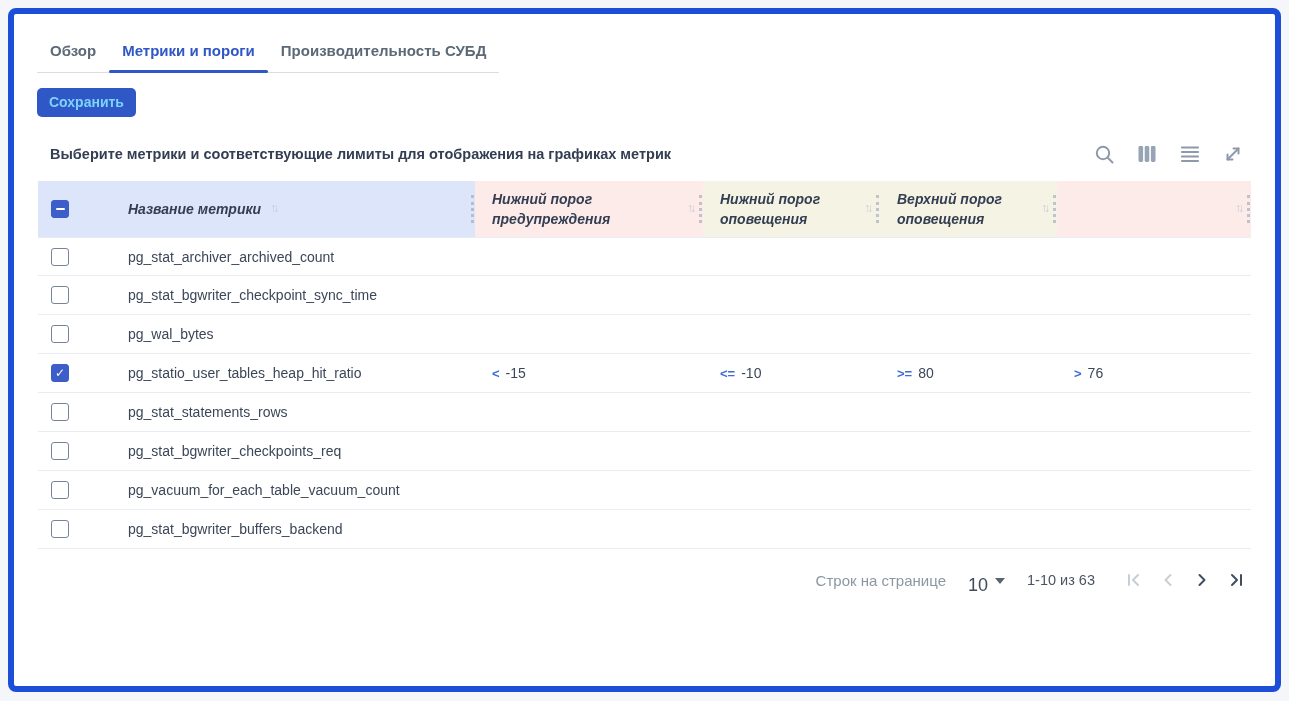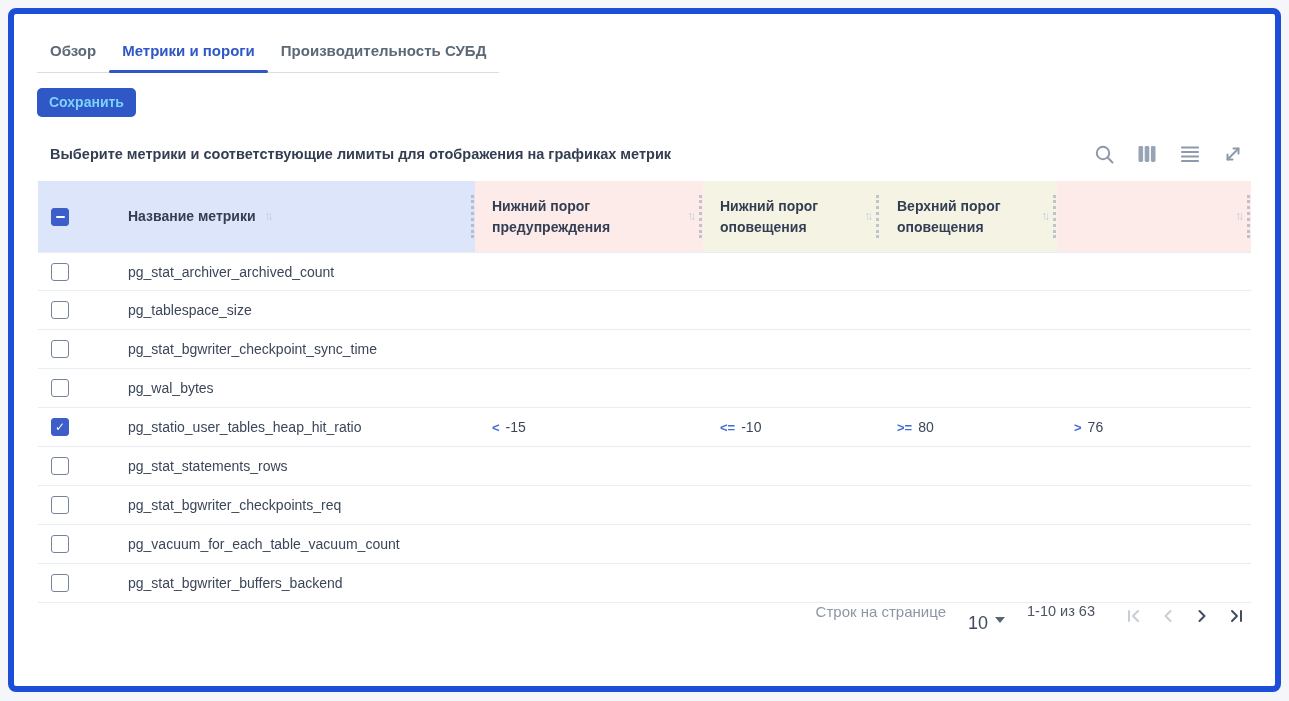--- a/index.html
+++ b/index.html
@@ -74,21 +74,21 @@
     width: 24px; height: 24px;
     display: flex; align-items: center; justify-content: center;
     cursor: pointer;
   }
   
   .table { margin: 0 24px; }
   .grid-row {
     display: grid;
     grid-template-columns: 73px 364px 228px 177px 177px 1fr;
   }
-  .thead { height: 71px; }
+  .thead { height: 56px; font-style: italic; }
   .th {
     display: flex;
     align-items: center;
     padding-left: 17px;
     font-size: 14px;
     font-weight: 600;
     color: #333e52;
     line-height: 1.45;
     position: relative;
   }
@@ -142,21 +142,21 @@
     color: #fff; font-size: 12px; font-weight: 700; line-height: 1;
   }
   .cb.indeterminate::after {
     content: "";
     width: 9px; height: 2px; background: #fff; border-radius: 1px;
   }
   
   .pagination {
     height: 62px;
     display: flex;
-    align-items: flex-start;
+    align-items: center;
     justify-content: flex-end;
     gap: 22px;
     padding-right: 2px;
     font-size: 15px;
     color: #8d97a3;
   }
   .rpp { display: flex; align-items: center; gap: 7px; cursor: pointer; }
   .rpp-value { color: #3f4a5a; font-size: 18px; margin-top: 10px; }
   .caret {
     width: 0; height: 0;
@@ -257,30 +257,20 @@
         <div class="td cb-cell">
           <span class="cb unchecked"></span>
         </div>
         <div class="td">pg_stat_archiver_archived_count</div>
         <div class="td thr"><span class="op"></span><span class="val"></span></div>
         <div class="td thr"><span class="op"></span><span class="val"></span></div>
         <div class="td thr"><span class="op"></span><span class="val"></span></div>
         <div class="td thr"><span class="op"></span><span class="val"></span></div>
       </div>
 
-      <div class="grid-row trow">
-        <div class="td cb-cell">
-          <span class="cb unchecked"></span>
-        </div>
-        <div class="td">pg_tablespace_size</div>
-        <div class="td thr"><span class="op"></span><span class="val"></span></div>
-        <div class="td thr"><span class="op"></span><span class="val"></span></div>
-        <div class="td thr"><span class="op"></span><span class="val"></span></div>
-        <div class="td thr"><span class="op"></span><span class="val"></span></div>
-      </div>
 
       <div class="grid-row trow">
         <div class="td cb-cell">
           <span class="cb unchecked"></span>
         </div>
         <div class="td">pg_stat_bgwriter_checkpoint_sync_time</div>
         <div class="td thr"><span class="op"></span><span class="val"></span></div>
         <div class="td thr"><span class="op"></span><span class="val"></span></div>
         <div class="td thr"><span class="op"></span><span class="val"></span></div>
         <div class="td thr"><span class="op"></span><span class="val"></span></div>

